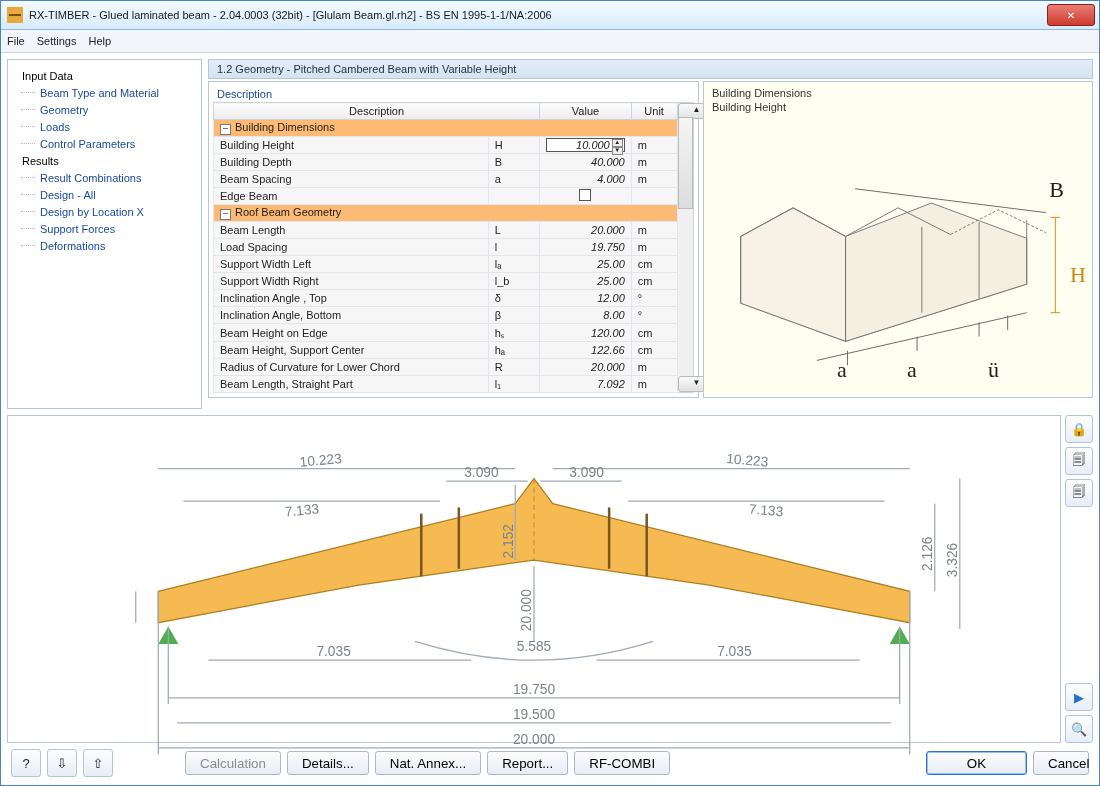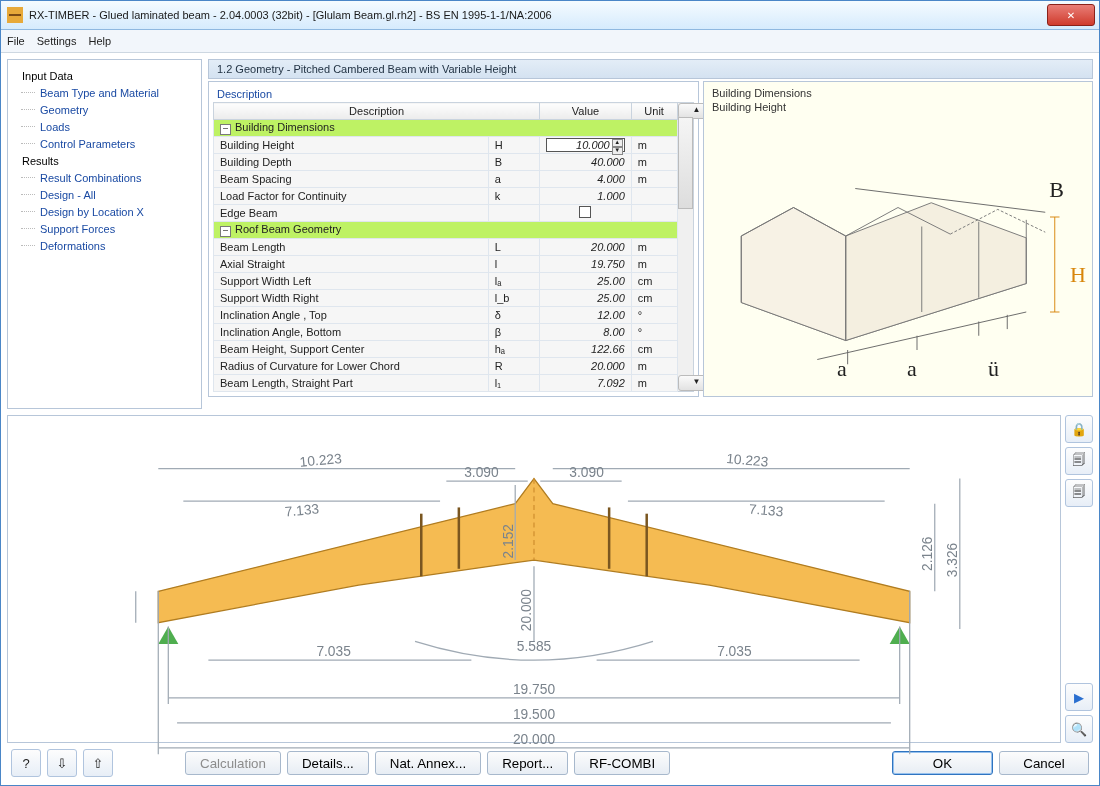--- a/index.html
+++ b/index.html
@@ -23,21 +23,21 @@
   .nav li.child::before{ content:""; position:absolute; left:3px; top:7px; width:14px; height:1px; border-top:1px dotted #bbb; }
   .right-top { flex:1; display:flex; flex-direction:column; gap:2px; }
   .panel-title { background:linear-gradient(#e3edf7,#d4e2f1); border:1px solid #b7c6d9; padding:3px 8px; color:#2b4; color:#234; }
   .param-area { display:flex; gap:4px; }
   .param-panel { flex:1; border:1px solid #b7c6d9; padding:4px 4px 4px 4px; box-sizing:border-box; }
   .param-panel .plabel{ color:#1a4aa3; padding:2px 4px;}
   .grid-wrap{ display:flex; }
   table.params { border-collapse:collapse; width:100%; table-layout:fixed; }
   table.params th { background:linear-gradient(#fdfdfd,#ececec); border:1px solid #c9d3de; font-weight:normal; padding:2px 4px; text-align:center;}
   table.params td { border:1px solid #dfe6ee; padding:1px 6px; height:14px; background:#f6f6f6; white-space:nowrap;}
-  table.params tr.group td { background:#bef264; }
+  table.params tr.group td { background:#fdba74; }
   .col-desc{ width:240px;}
   .col-sym{ width:45px; text-align:left;}
   .col-val{ width:80px; text-align:right;font-style:italic;}
   .col-unit{ width:40px; }
   td.desc { padding-left:22px;}
   td.group { padding-left:4px;}
   .expander{ display:inline-block; width:9px; height:9px; border:1px solid #7a7a7a; text-align:center; line-height:7px; margin-right:4px; font-size:9px; background:#fff;}
   .val-input{ border:1px solid #555; text-align:right; padding-right:14px; position:relative; background:#fff;}
   .spin{ position:absolute; right:1px; top:0; bottom:0; width:11px;}
   .spin div{ height:6px; border:1px solid #888; background:#eee; font-size:6px; line-height:4px; text-align:center;}
@@ -153,42 +153,36 @@
                       <td class="col-val">40.000</td>
                       <td class="col-unit">m</td>
                     </tr>
               <tr>
                       <td class="desc">Beam Spacing</td>
                       <td class="col-sym">a</td>
                       <td class="col-val">4.000</td>
                       <td class="col-unit">m</td>
                     </tr>
               <tr>
-                      <td class="desc">Load Factor for Continuity</td>
-                      <td class="col-sym">k</td>
-                      <td class="col-val">1.000</td>
-                      <td class="col-unit"></td>
-                    </tr>
-              <tr>
                       <td class="desc">Edge Beam</td>
                       <td class="col-sym"></td>
                       <td class="col-val checkbox-cell"><span class="chk"></span></td>
                       <td class="col-unit"></td>
                     </tr>
               <tr class="group">
                       <td class="group" colspan="4"><span class="expander">–</span><span>Roof Beam Geometry</span></td>
                     </tr>
               <tr>
                       <td class="desc">Beam Length</td>
                       <td class="col-sym">L</td>
                       <td class="col-val">20.000</td>
                       <td class="col-unit">m</td>
                     </tr>
               <tr>
-                      <td class="desc">Axial Straight</td>
+                      <td class="desc">Load Spacing</td>
                       <td class="col-sym">l</td>
                       <td class="col-val">19.750</td>
                       <td class="col-unit">m</td>
                     </tr>
               <tr>
                       <td class="desc">Support Width Left</td>
                       <td class="col-sym">lₐ</td>
                       <td class="col-val">25.00</td>
                       <td class="col-unit">cm</td>
                     </tr>
@@ -202,20 +196,26 @@
                       <td class="desc">Inclination Angle , Top</td>
                       <td class="col-sym">δ</td>
                       <td class="col-val">12.00</td>
                       <td class="col-unit">°</td>
                     </tr>
               <tr>
                       <td class="desc">Inclination Angle, Bottom</td>
                       <td class="col-sym">β</td>
                       <td class="col-val">8.00</td>
                       <td class="col-unit">°</td>
+                    </tr>
+              <tr>
+                      <td class="desc">Beam Height on Edge</td>
+                      <td class="col-sym">hₛ</td>
+                      <td class="col-val">120.00</td>
+                      <td class="col-unit">cm</td>
                     </tr>
               <tr>
                       <td class="desc">Beam Height, Support Center</td>
                       <td class="col-sym">hₐ</td>
                       <td class="col-val">122.66</td>
                       <td class="col-unit">cm</td>
                     </tr>
               <tr>
                       <td class="desc">Radius of Curvature for Lower Chord</td>
                       <td class="col-sym">R</td>
@@ -387,16 +387,16 @@
           <span>⇧</span>
         </div>
       <div style="width:60px"></div>
       <button class="btn" disabled="">Calculation</button>
       <button class="btn">Details...</button>
       <button class="btn">Nat. Annex...</button>
       <button class="btn">Report...</button>
       <button class="btn">RF-COMBI</button>
       <div class="spacer"></div>
       <button class="btn primary" style="width:101px">OK</button>
-      <button class="btn" style="width:90px">Cancel</button>
+      <button class="btn" style="width:56px">Cancel</button>
     </div>
   </div>
 </div>
 
 </body></html>

